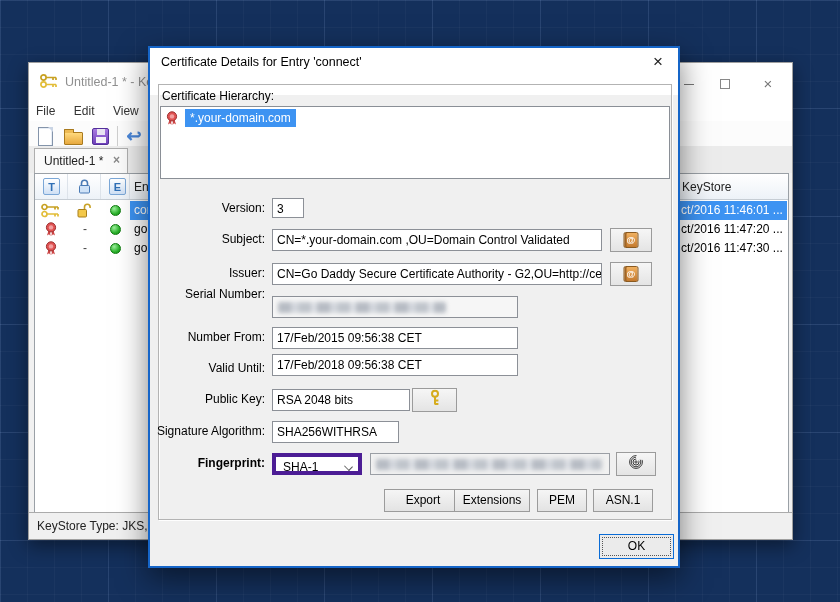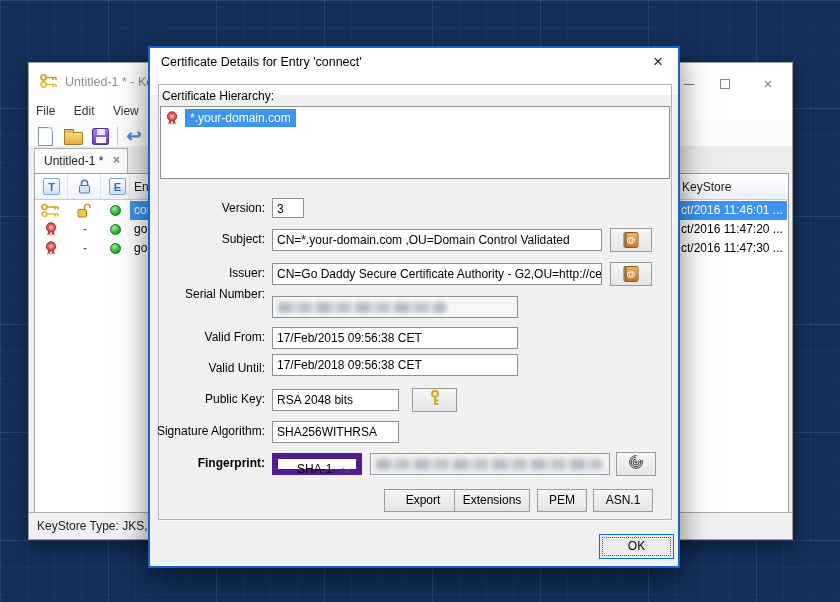--- a/index.html
+++ b/index.html
@@ -101,36 +101,36 @@
 
   .flabel { position:absolute; left:2px; width:113px; text-align:right; font-size:12px; color:#000; white-space:nowrap; }
   .ffield { position:absolute; left:122px; height:22px; background:#fff; border:1px solid #8c9097;
             font-size:12px; color:#000; line-height:20px; padding:0 4px; white-space:nowrap; overflow:hidden; }
   .fr-version  .flabel { top:153px; } .fr-version  .ffield { top:150px; width:32px; height:20px; }
   .fr-subject  .flabel { top:184px; } .fr-subject  .ffield { top:181px; width:330px; }
   .fr-issuer   .flabel { top:218px; } .fr-issuer   .ffield { top:215px; width:330px; }
   .fr-serial   .flabel { top:239px; } .fr-serial   .ffield { top:248px; width:246px; background:#f6f6f6; }
   .fr-vfrom    .flabel { top:282px; } .fr-vfrom    .ffield { top:279px; width:246px; }
   .fr-vuntil   .flabel { top:313px; } .fr-vuntil   .ffield { top:306px; width:246px; }
-  .fr-pubkey   .flabel { top:344px; } .fr-pubkey   .ffield { top:341px; width:127px; }
+  .fr-pubkey   .flabel { top:344px; } .fr-pubkey   .ffield { top:341px; width:138px; }
   .fr-sigalg   .flabel { top:376px; } .fr-sigalg   .ffield { top:373px; width:127px; }
   .fr-fp       .flabel { top:408px;font-weight:bold; }
 
   .iconbtn { position:absolute; width:42px; height:24px; background:linear-gradient(#f6f6f6,#e4e4e4);
              border:1px solid #9b9b9b; }
   .ib-subject { left:460px; top:180px; } .ib-issuer { left:460px; top:214px; }
   .ib-key { left:262px; top:340px; width:45px; }
   .ib-fp  { left:466px; top:404px; width:40px; }
   .book { position:absolute; left:50%; top:50%; transform:translate(-50%,-50%); width:15px; height:16px;
           background:linear-gradient(#f0b060,#c47a2e); border:1px solid #8a5a20; border-radius:2px;
           box-shadow:inset 2px 0 0 #a06526; color:#fff; font-size:9px; font-weight:bold; text-align:center; line-height:15px; }
   .centered-svg { position:absolute; left:50%; top:50%; transform:translate(-50%,-50%); }
 
   .fpselect { position:absolute; left:122px; top:405px; width:90px; height:22px; background:#fff;
-              border:6px solid #4c1d95; font-size:12px; line-height:20px; padding:0 19px; }
+              border:4px solid #4c1d95; font-size:12px; line-height:20px; padding:0 7px; }
   .chev { position:absolute; right:6px; top:6px; width:7px; height:7px; border-right:1.5px solid #555;
           border-bottom:1.5px solid #555; transform:rotate(45deg) scale(1,0.8); }
   .fpvalue { position:absolute; left:220px; top:405px; width:240px; height:22px; background:#f1f1f1; border:1px solid #9b9fa5; }
   .redacted { position:absolute; top:5px; left:5px; height:11px; border-radius:2px; filter:blur(2px);
               background:repeating-linear-gradient(90deg,#b7bcc4 0 13px,#d2d6dc 13px 21px,#c0c5cc 21px 33px,#dcdfe4 33px 39px); }
   .red-serial { width:168px; } .red-fp { width:226px; }
 
   .dlgbtn { position:absolute; top:441px; height:23px; background:linear-gradient(#f5f5f5,#e3e3e3);
             border:1px solid #9b9b9b; font-size:12px; color:#000; text-align:center; line-height:21px; }
   .b-export { left:234px; width:78px; } .b-ext { left:304px; width:76px; }
@@ -318,21 +318,21 @@
     <span class="iconbtn ib-issuer">
       <span class="book">@</span>
     </span>
     <div class="fr-serial">
       <span class="flabel">Serial Number:</span>
       <span class="ffield">
           <span class="redacted red-serial"></span>
         </span>
     </div>
     <div class="fr-vfrom">
-      <span class="flabel">Valid From:</span>
+      <span class="flabel">Number From:</span>
       <span class="ffield">17/Feb/2015 09:56:38 CET</span>
     </div>
     <div class="fr-vuntil">
       <span class="flabel">Valid Until:</span>
       <span class="ffield">17/Feb/2018 09:56:38 CET</span>
     </div>
     <div class="fr-pubkey">
       <span class="flabel">Public Key:</span>
       <span class="ffield">RSA 2048 bits</span>
     </div>

